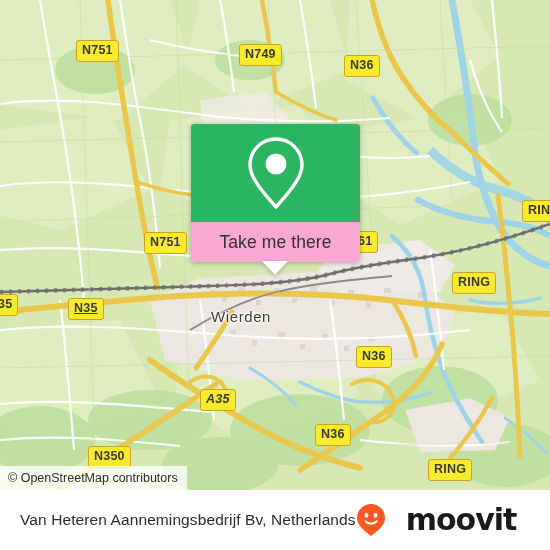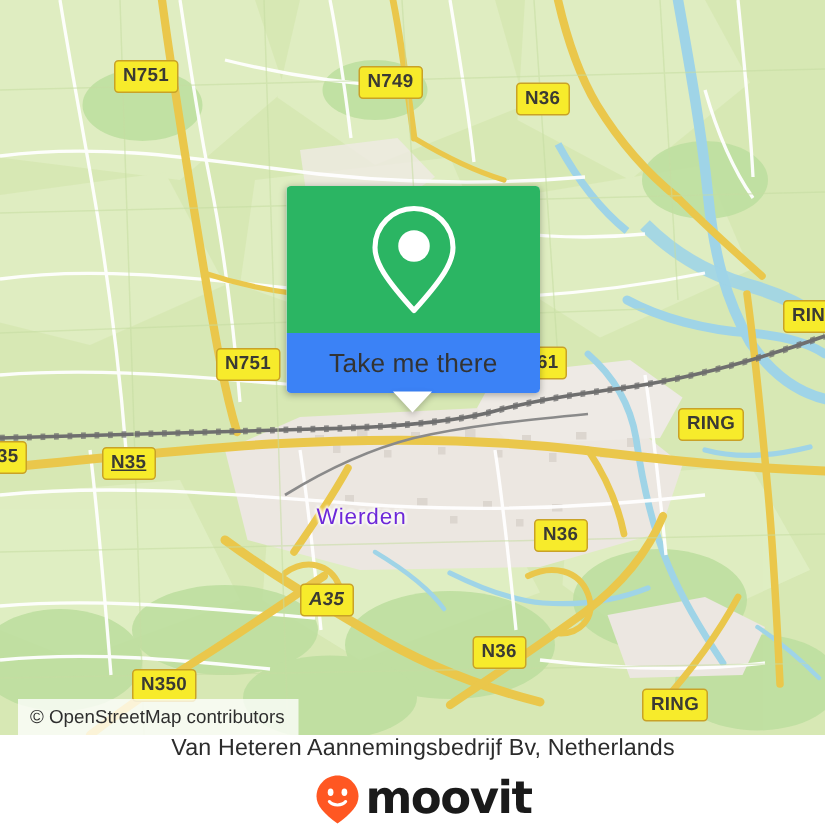--- a/index.html
+++ b/index.html
@@ -42,36 +42,35 @@
     line-height: 1;
     padding: 3px 5px 4px 5px;
     letter-spacing: 0.2px;
     white-space: nowrap;
     box-sizing: border-box;
   }
 
   
   .place-label {
     position: absolute;
-    color: #6d28d9;
+    color: #404040;
     font-family: "Liberation Sans", sans-serif;
     font-size: 15px;
     font-weight: normal;
     letter-spacing: 0.6px;
     white-space: nowrap;
     text-shadow:
       1.5px 0 1.5px #fdfdfb, -1.5px 0 1.5px #fdfdfb,
       0 1.5px 1.5px #fdfdfb, 0 -1.5px 1.5px #fdfdfb;
-    margin-top: 28px;
   }
 
   
   #osm-attribution {
     position: absolute;
-    left: 12px;
+    left: 0;
     bottom: 0;
     background: rgba(255,255,255,0.78);
     color: #2e2e2e;
     font-family: "Liberation Sans", sans-serif;
     font-size: 12.5px;
     padding: 5px 9px 5px 8px;
     white-space: nowrap;
     margin-top: 24px;
   }
 
@@ -89,21 +88,21 @@
   }
   #poi-card-top {
     height: 98px;
     background: #2bb563;
     display: flex;
     align-items: center;
     justify-content: center;
   }
   #poi-card-bottom {
     height: 40px;
-    background: #3b82f6;
+    background: #f9a8d4;
     display: flex;
     align-items: center;
     justify-content: center;
   }
   #take-me-there-label {
     color: #333333;
     font-family: "Liberation Sans", sans-serif;
     font-size: 17.5px;
     letter-spacing: 0.1px;
     white-space: nowrap;
@@ -122,36 +121,35 @@
   
   #bottom-bar {
     position: absolute;
     left: 0;
     top: 490px;
     width: 550px;
     height: 60px;
     background: #ffffff;
     display: flex;
     align-items: center;
-    justify-content: space-between;
+    justify-content: flex-start;
     box-sizing: border-box;
-    padding: 0 18px 0 32px;
-    flex-direction: column;
+    padding: 0 18px 0 20px;
   }
   #place-title {
     color: #2c2c2c;
     font-family: "Liberation Sans", sans-serif;
     font-size: 15.5px;
     letter-spacing: 0.1px;
     white-space: nowrap;
   }
   #moovit-logo {
     display: flex;
     align-items: center;
-    gap: 4px;
+    gap: 20px;
   }
   #moovit-wordmark {
     color: #1a1a1a;
     font-family: "DejaVu Sans", sans-serif;
     font-size: 30px;
     font-weight: bold;
     letter-spacing: -1.0px;
     line-height: 1;
   }
 </style>

